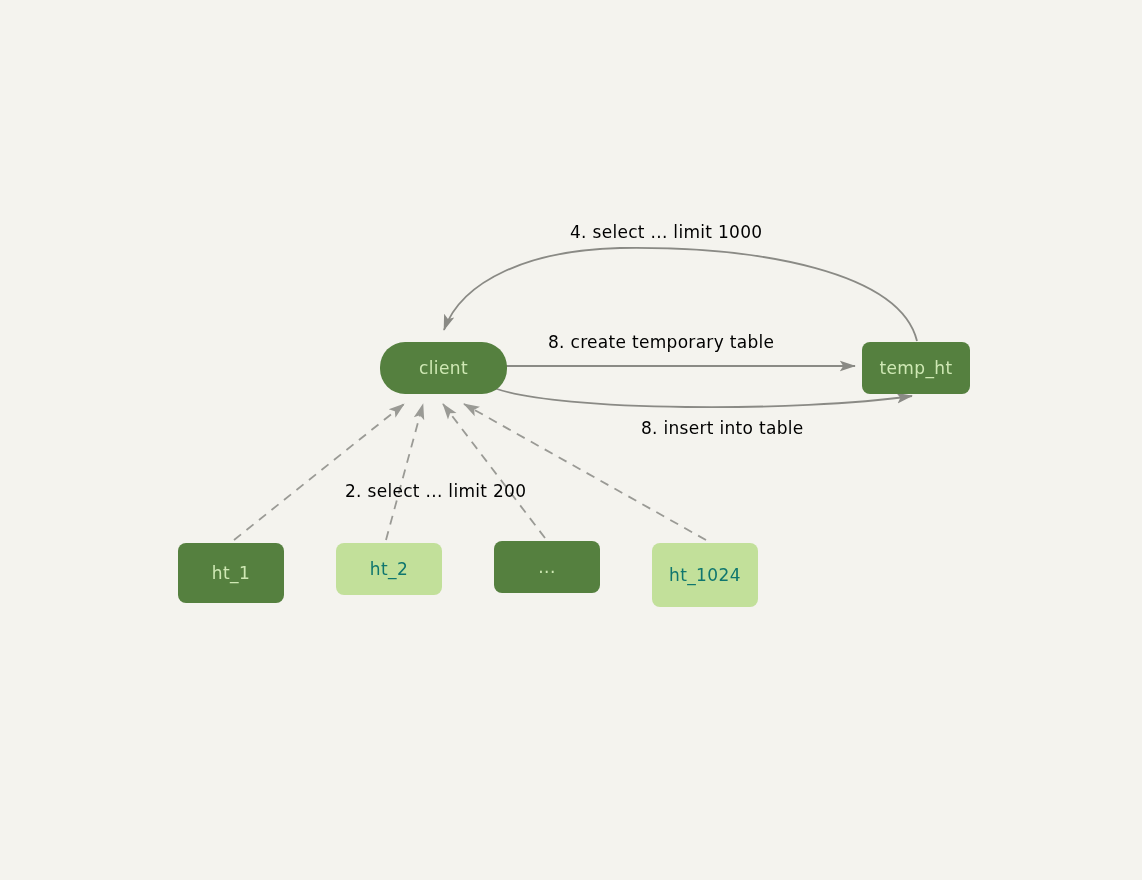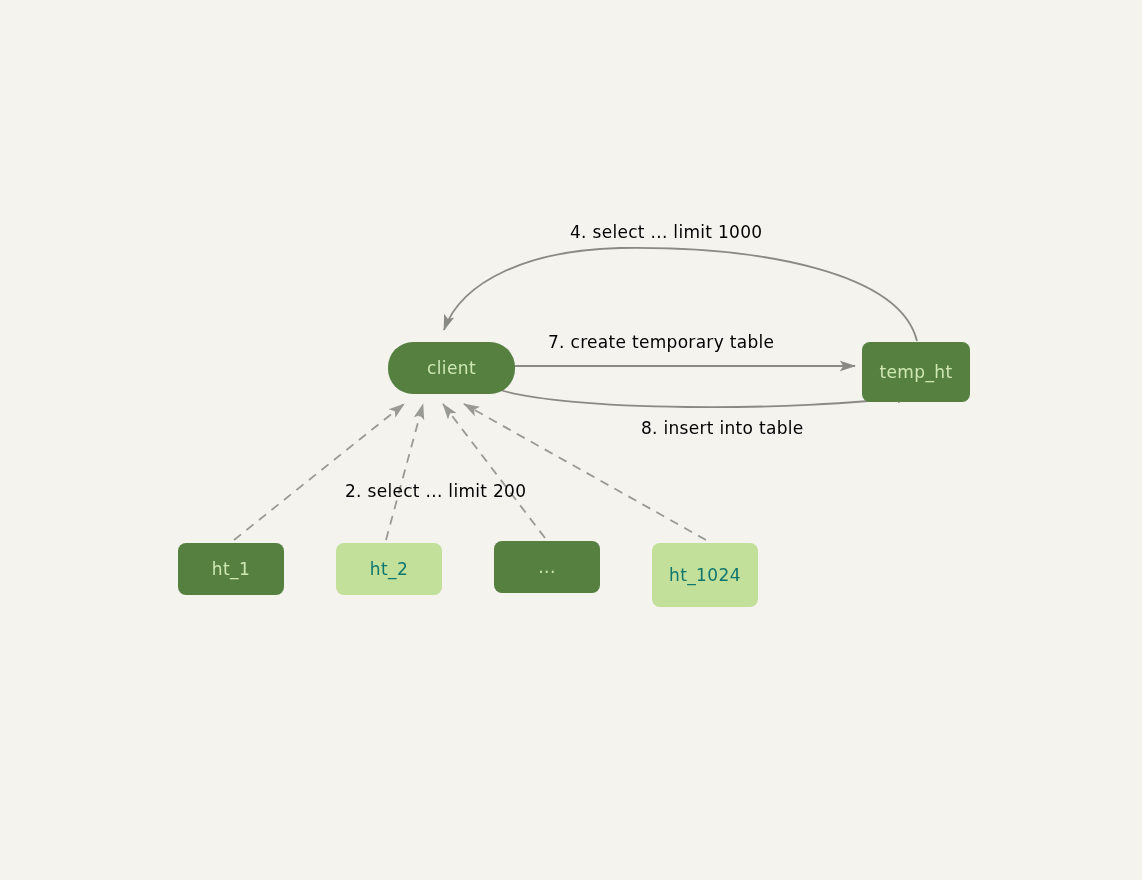--- a/index.html
+++ b/index.html
@@ -75,45 +75,45 @@
     <path d="M 494 388 C 560 412, 800 412, 912 396" fill="none" stroke="#8a8a85" stroke-width="1.8" marker-end="url(#arrow-solid)"></path>
 
     <path d="M 917 341 C 900 272, 760 246, 620 248 C 530 250, 462 280, 444 330" fill="none" stroke="#8a8a85" stroke-width="1.8" marker-end="url(#arrow-solid)"></path>
 
     <path d="M 234 540 L 404 404" fill="none" stroke="#9a9a95" stroke-width="1.8" stroke-dasharray="9 7" marker-end="url(#arrow-dashed)"></path>
     <path d="M 386 540 L 423 404" fill="none" stroke="#9a9a95" stroke-width="1.8" stroke-dasharray="9 7" marker-end="url(#arrow-dashed)"></path>
     <path d="M 545 538 L 443 404" fill="none" stroke="#9a9a95" stroke-width="1.8" stroke-dasharray="9 7" marker-end="url(#arrow-dashed)"></path>
     <path d="M 706 540 L 464 404" fill="none" stroke="#9a9a95" stroke-width="1.8" stroke-dasharray="9 7" marker-end="url(#arrow-dashed)"></path>
   </svg>
 
-  <div class="node dark" style="left:388px; top:342px; width:127px; height:52px;border-radius:25px;">
+  <div class="node dark" style="left:380px; top:342px; width:127px; height:52px;border-radius:25px;">
     <span>client</span>
   </div>
 
-  <div class="node dark" style="left:862px; top:342px; width:108px; height:60px;">
+  <div class="node dark" style="left:862px; top:342px; width:108px; height:52px;">
     <span>temp_ht</span>
   </div>
 
-  <div class="node dark" style="left:178px; top:543px; width:106px; height:52px;">
+  <div class="node dark" style="left:178px; top:543px; width:106px; height:60px;">
     <span>ht_1</span>
   </div>
 
   <div class="node light" style="left:336px; top:543px; width:106px; height:52px;">
     <span>ht_2</span>
   </div>
 
   <div class="node dark" style="left:494px; top:541px; width:106px; height:52px;">
     <span>...</span>
   </div>
 
   <div class="node light" style="left:652px; top:543px; width:106px; height:64px;">
     <span>ht_1024</span>
   </div>
 
-  <div class="edge-label" style="left:548px; top:332px;">7. create temporary table</div>
+  <div class="edge-label" style="left:548px; top:332px;">8. create temporary table</div>
 
   <div class="edge-label" style="left:345px; top:481px;">2. select ... limit 200</div>
 
   <div class="edge-label" style="left:641px; top:418px;">8. insert into table</div>
 
   <div class="edge-label" style="left:570px; top:222px;">4. select ... limit 1000</div>
 
 </div>
 
 </body></html>

